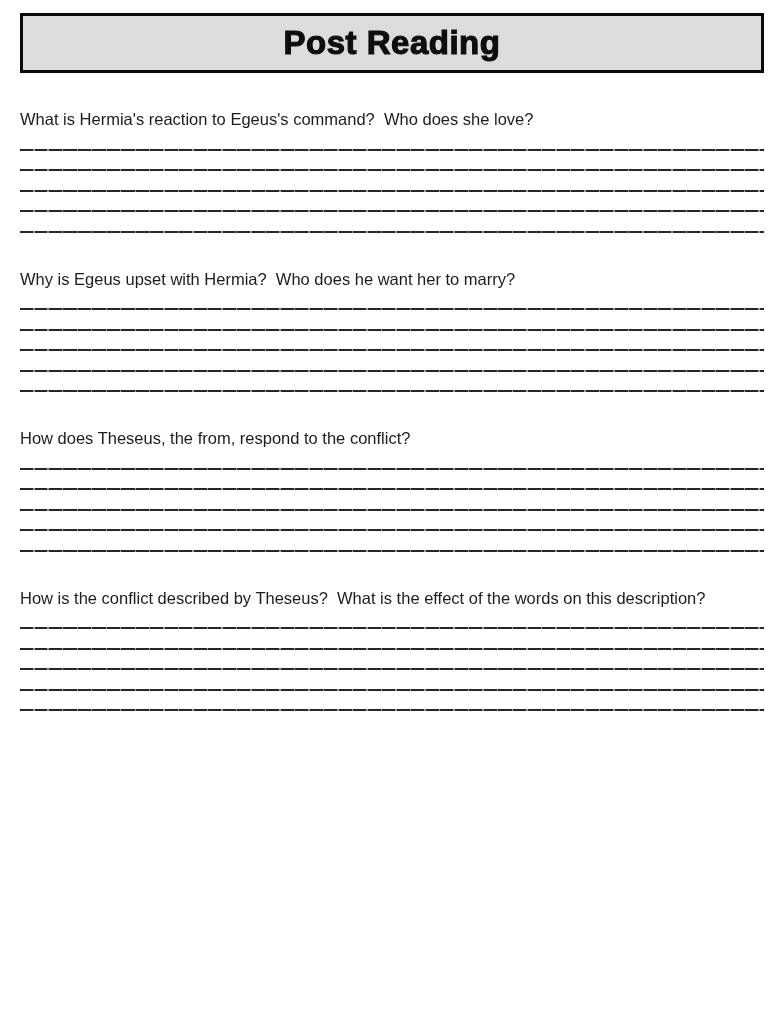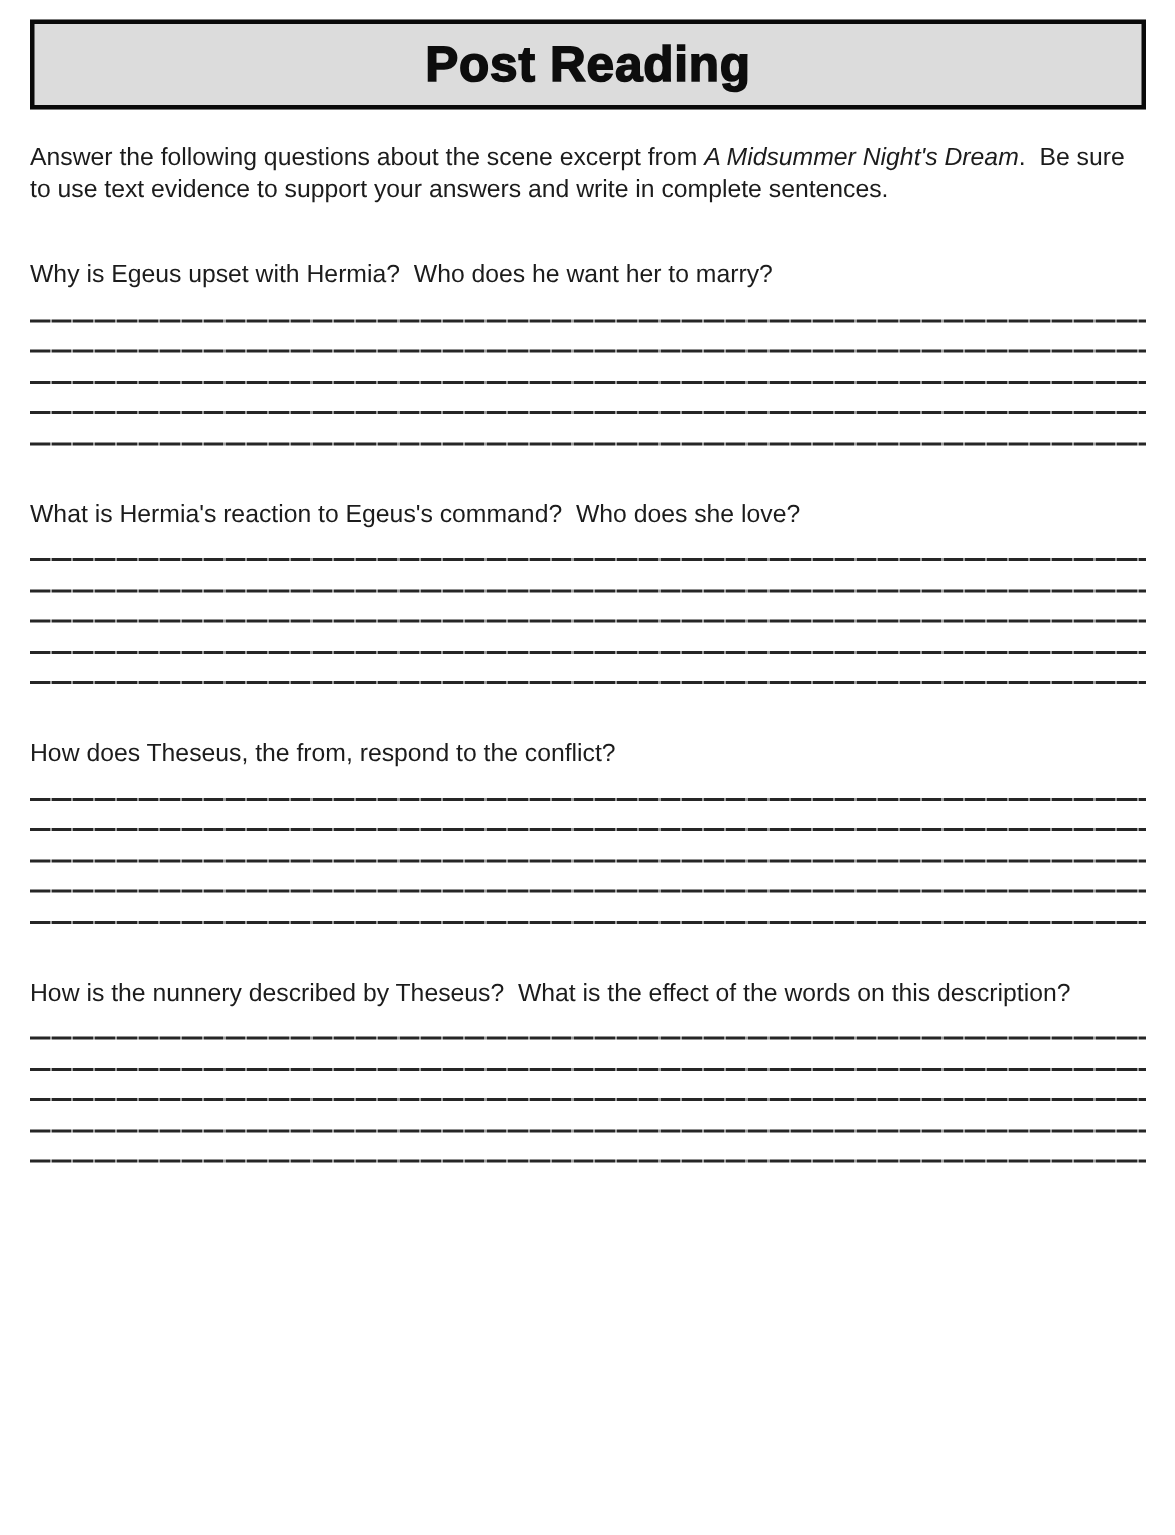--- a/index.html
+++ b/index.html
@@ -59,36 +59,35 @@
 </style>
 </head>
 <body>
 
 <div class="page">
 
   <header class="title-box">
     <h1 class="title">Post Reading</h1>
   </header>
 
-  <p class="intro"><span>Answer the following questions about the scene excerpt from </span><em class="play-title">A Midsummer Night's Dream</em><span>.  Be sure to use text evidence to support your answers and write in complete sentences.</span></p>
 
   <main id="questions">
   <section class="question-block">
-    <p class="question-text">Why is Egeus upset with Hermia?  Who does he want her to marry?</p>
+    <p class="question-text">What is Hermia's reaction to Egeus's command?  Who does she love?</p>
     <div class="answer-lines">
           <div class="answer-line"></div>
           <div class="answer-line"></div>
           <div class="answer-line"></div>
           <div class="answer-line"></div>
           <div class="answer-line"></div>
         </div>
   </section>
 
   <section class="question-block">
-    <p class="question-text">What is Hermia's reaction to Egeus's command?  Who does she love?</p>
+    <p class="question-text">Why is Egeus upset with Hermia?  Who does he want her to marry?</p>
     <div class="answer-lines">
           <div class="answer-line"></div>
           <div class="answer-line"></div>
           <div class="answer-line"></div>
           <div class="answer-line"></div>
           <div class="answer-line"></div>
         </div>
   </section>
 
   <section class="question-block">
@@ -96,21 +95,21 @@
     <div class="answer-lines">
           <div class="answer-line"></div>
           <div class="answer-line"></div>
           <div class="answer-line"></div>
           <div class="answer-line"></div>
           <div class="answer-line"></div>
         </div>
   </section>
 
   <section class="question-block">
-    <p class="question-text">How is the nunnery described by Theseus?  What is the effect of the words on this description?</p>
+    <p class="question-text">How is the conflict described by Theseus?  What is the effect of the words on this description?</p>
     <div class="answer-lines">
           <div class="answer-line"></div>
           <div class="answer-line"></div>
           <div class="answer-line"></div>
           <div class="answer-line"></div>
           <div class="answer-line"></div>
         </div>
   </section>
 
 </main>

